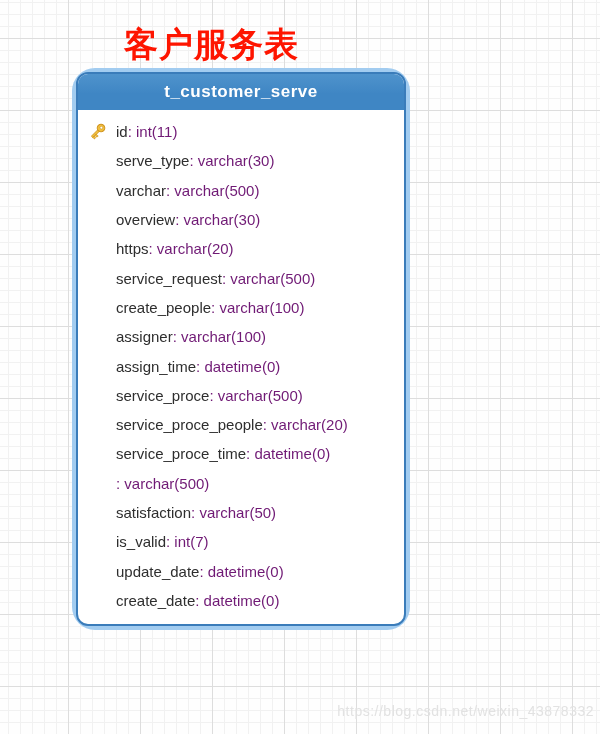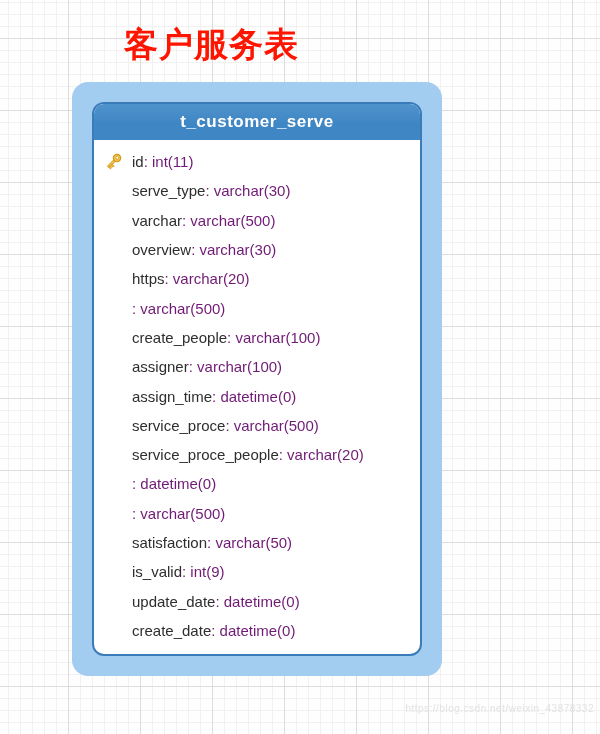--- a/index.html
+++ b/index.html
@@ -25,25 +25,25 @@
     position: absolute;
     left: 124px; top: 22px;
     font-size: 34px;
     font-weight: 600;
     color: #fe1500;
     letter-spacing: 1px;
     white-space: nowrap;
   }
   .table-card {
     position: absolute;
-    left: 72px; top: 82px;
+    left: 72px; top: 68px;
     width: 330px; height: 554px;
     background: #a2ccf0;           
-    border-radius: 16px;
-    padding: 20px;
+    border-radius: 23px;
+    padding: 4px;
   }
   .table-card-inner {
     width: 100%; height: 100%;
     box-sizing: border-box;
     background: #ffffff;
     border: 2px solid #3a7cba;     
     border-radius: 12px;
     overflow: hidden;
   }
   .table-header {
@@ -71,21 +71,21 @@
     display: inline-flex;
     align-items: center;
     justify-content: flex-start;
     flex: 0 0 30px;
   }
   .field-name { color: #2e2e2e; text-align: center; }
   .field-type { color: #701a75; }
   .watermark {
     position: absolute;
     top: 703px; right: 6px;
-    font-size: 10px;
+    font-size: 14px;
     color: #e2e2e2;
     letter-spacing: 0.5px;
     white-space: nowrap;
   }
 </style>
 </head>
 <body>
 
 <div class="canvas">
 
@@ -127,20 +127,21 @@
             <span class="field-name">overview</span>
             <span class="field-type">: varchar(30)</span>
           </div>
           <div class="field-row">
             <span class="icon-cell"></span>
             <span class="field-name">https</span>
             <span class="field-type">: varchar(20)</span>
           </div>
           <div class="field-row">
             <span class="icon-cell"></span>
+            <span class="field-name">service_request</span>
             <span class="field-type">: varchar(500)</span>
           </div>
           <div class="field-row">
             <span class="icon-cell"></span>
             <span class="field-name">create_people</span>
             <span class="field-type">: varchar(100)</span>
           </div>
           <div class="field-row">
             <span class="icon-cell"></span>
             <span class="field-name">assigner</span>
@@ -156,35 +157,36 @@
             <span class="field-name">service_proce</span>
             <span class="field-type">: varchar(500)</span>
           </div>
           <div class="field-row">
             <span class="icon-cell"></span>
             <span class="field-name">service_proce_people</span>
             <span class="field-type">: varchar(20)</span>
           </div>
           <div class="field-row">
             <span class="icon-cell"></span>
+            <span class="field-name">service_proce_time</span>
             <span class="field-type">: datetime(0)</span>
           </div>
           <div class="field-row">
             <span class="icon-cell"></span>
             <span class="field-type">: varchar(500)</span>
           </div>
           <div class="field-row">
             <span class="icon-cell"></span>
             <span class="field-name">satisfaction</span>
             <span class="field-type">: varchar(50)</span>
           </div>
           <div class="field-row">
             <span class="icon-cell"></span>
             <span class="field-name">is_valid</span>
-            <span class="field-type">: int(9)</span>
+            <span class="field-type">: int(7)</span>
           </div>
           <div class="field-row">
             <span class="icon-cell"></span>
             <span class="field-name">update_date</span>
             <span class="field-type">: datetime(0)</span>
           </div>
           <div class="field-row">
             <span class="icon-cell"></span>
             <span class="field-name">create_date</span>
             <span class="field-type">: datetime(0)</span>

